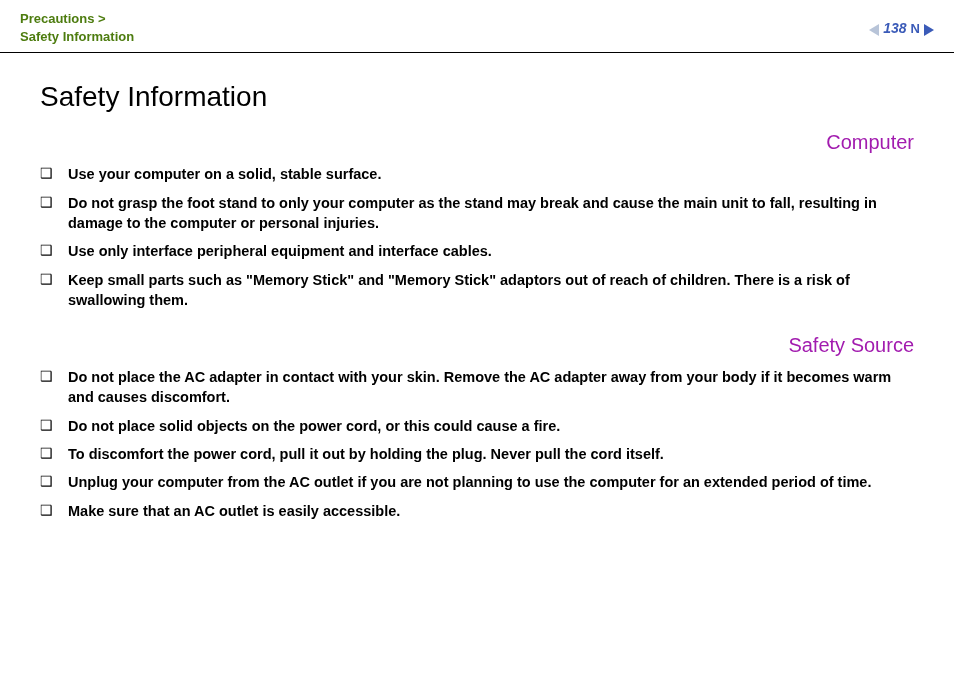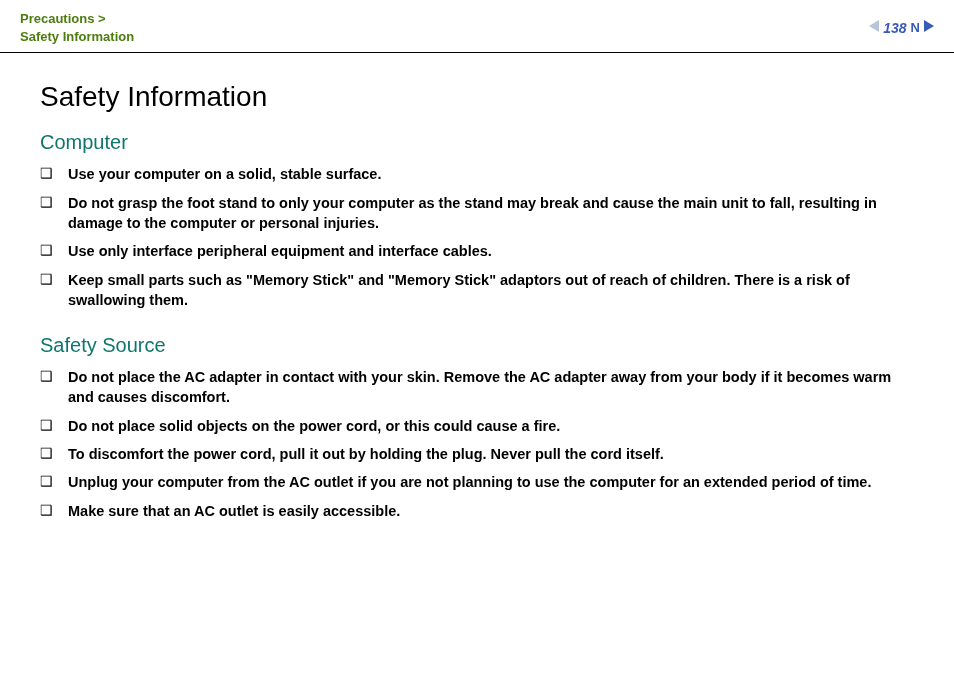--- a/index.html
+++ b/index.html
@@ -22,21 +22,21 @@
       border-bottom: 1px solid #000;
     }
     .breadcrumb {
       color: #4d7c0f;
       font-size: 13px;
       font-weight: bold;
       line-height: 1.4;
     }
     .page-nav {
       display: flex;
-      align-items: flex-start;
+      align-items: flex-end;
       gap: 4px;
     }
     .arrow-left {
       width: 0;
       height: 0;
       border-top: 6px solid transparent;
       border-bottom: 6px solid transparent;
       border-right: 10px solid #b8c4d8;
     }
     .page-num {
@@ -57,22 +57,23 @@
     }
     .page-title {
       font-size: 28px;
       font-weight: normal;
       color: #000;
       margin-bottom: 18px;
     }
     .section-title {
       font-size: 20px;
       font-weight: normal;
-      color: #0f766e;
+      color: #a21caf;
       margin-bottom: 10px;
+      text-align: right;
     }
     .bullet-list {
       margin-bottom: 24px;
     }
     .bullet-item {
       display: flex;
       align-items: flex-start;
       margin-bottom: 8px;
       line-height: 1.4;
     }

